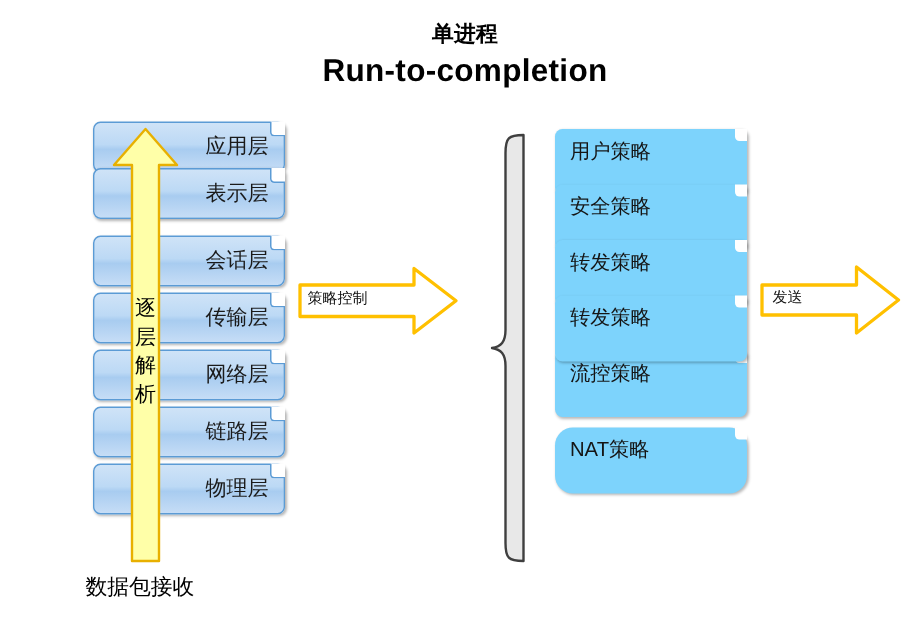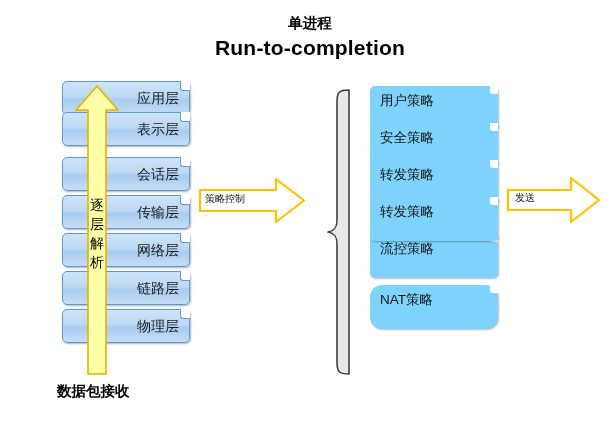--- a/index.html
+++ b/index.html
@@ -109,21 +109,21 @@
     z-index: 3;
   }
   .up-arrow-text span { display: block; }
 
   
   .caption-receive {
     position: absolute;
     left: 57px;
     top: 382px;
     font-size: 14.5px;
-    font-weight: bold;
+    font-weight: normal;
     color: #000;
     white-space: nowrap;
   }
 
   
   .h-arrow {
     position: absolute;
     z-index: 4;
   }
   .h-arrow svg { display: block; }

